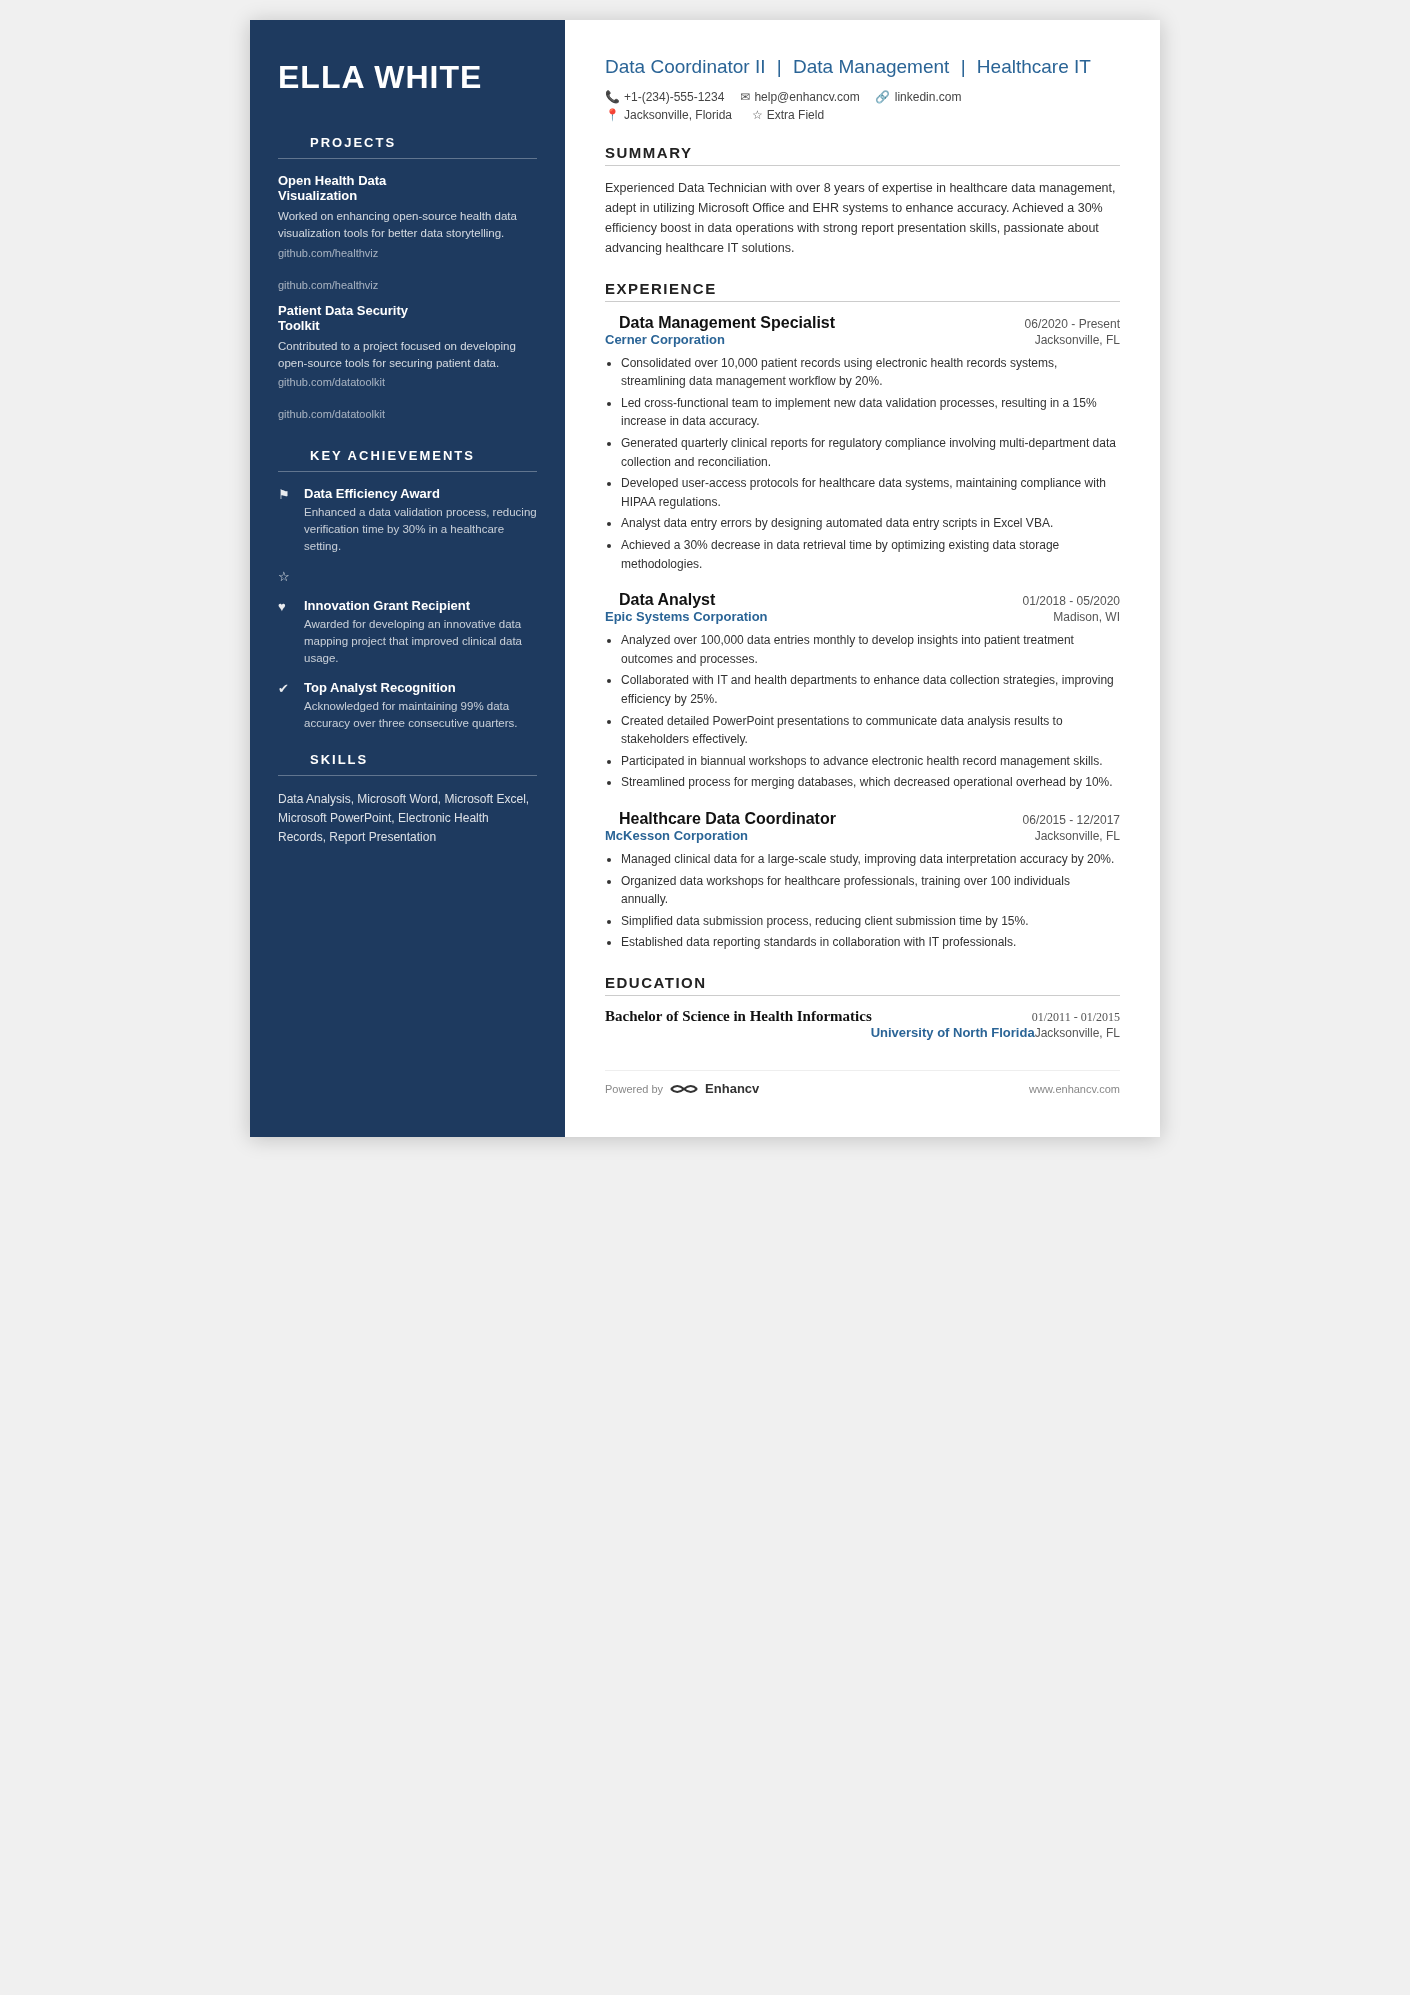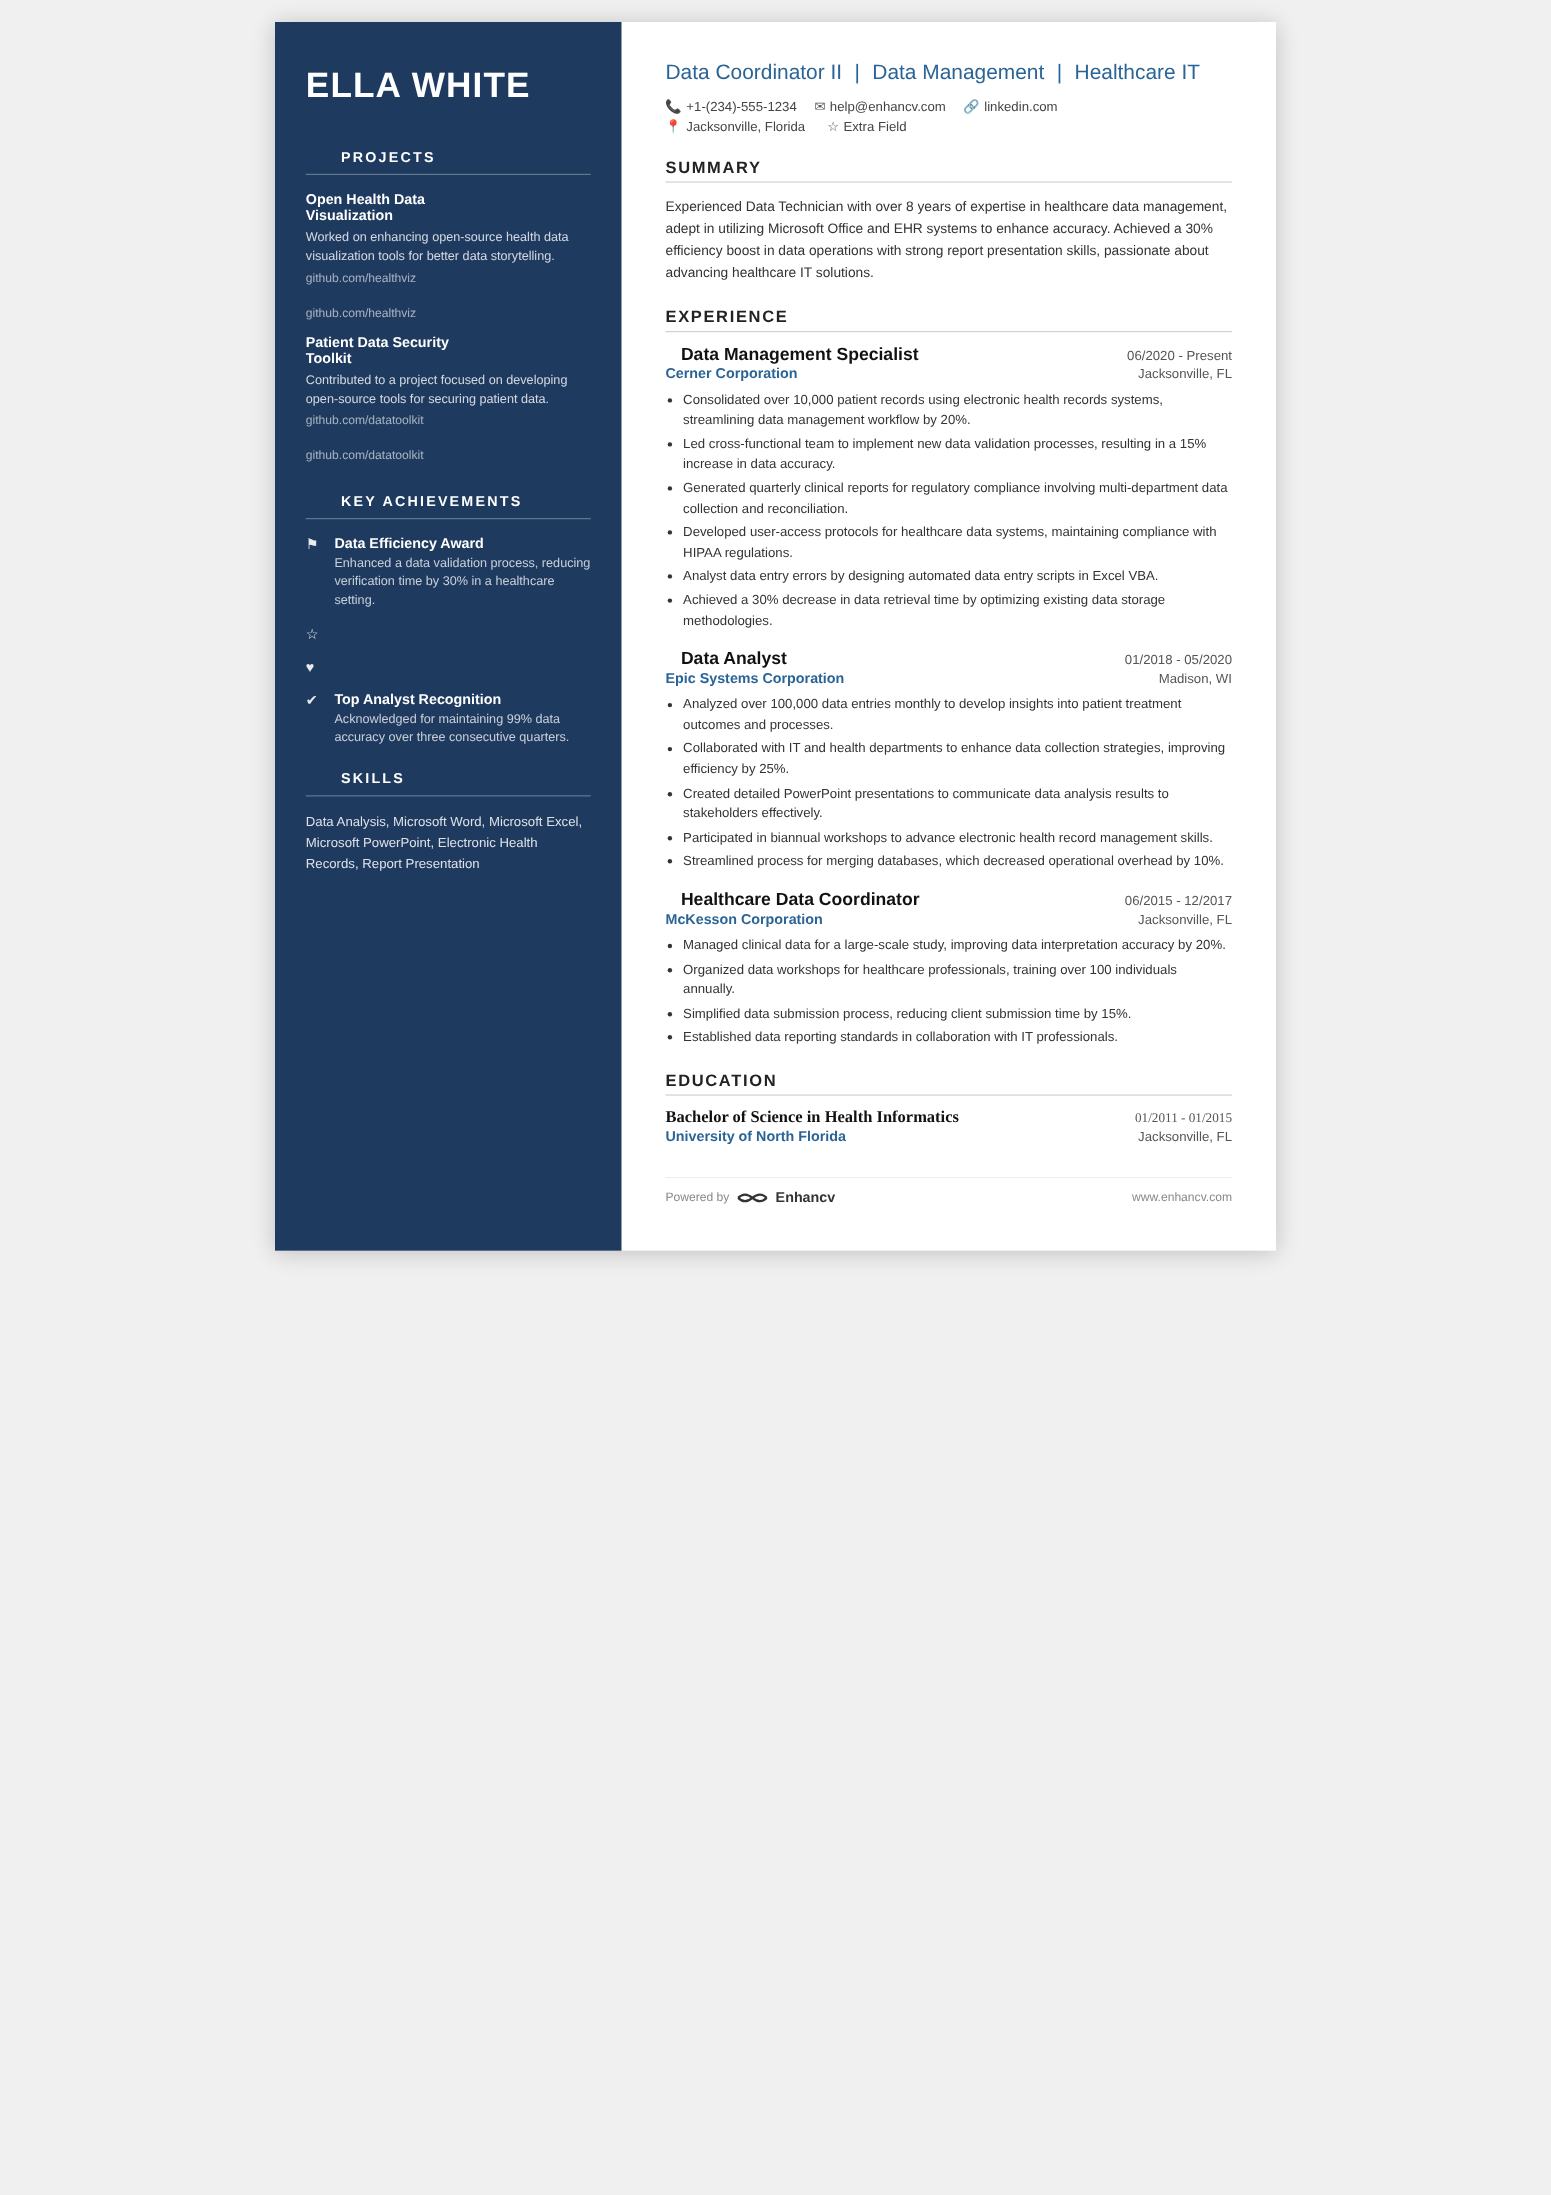--- a/index.html
+++ b/index.html
@@ -213,21 +213,21 @@
       font-size: 15px;
       font-weight: 700;
       color: #111;
     }
     .edu-dates {
       font-size: 12px;
       color: #555;
     }
     .edu-school-row {
       display: flex;
-      justify-content: space-between;
+      justify-content: flex-end;
       align-items: baseline;
     }
     .edu-school {
       font-size: 13px;
       font-weight: 600;
       color: #2a6496;
     }
     .edu-location {
       font-size: 12px;
       color: #555;
@@ -294,20 +294,24 @@
         <div class="achievement-desc">Enhanced a data validation process, reducing verification time by 30% in a healthcare setting.</div>
       </div>
     </div>
 
     <div class="achievement-item">
       <div class="achievement-icon">☆</div>
     </div>
 
     <div class="achievement-item">
       <div class="achievement-icon">♥</div>
+      <div class="achievement-content">
+        <div class="achievement-title">Innovation Grant Recipient</div>
+        <div class="achievement-desc">Awarded for developing an innovative data mapping project that improved clinical data usage.</div>
+      </div>
     </div>
 
     <div class="achievement-item">
       <div class="achievement-icon">✔</div>
       <div class="achievement-content">
         <div class="achievement-title">Top Analyst Recognition</div>
         <div class="achievement-desc">Acknowledged for maintaining 99% data accuracy over three consecutive quarters.</div>
       </div>
     </div>
 

